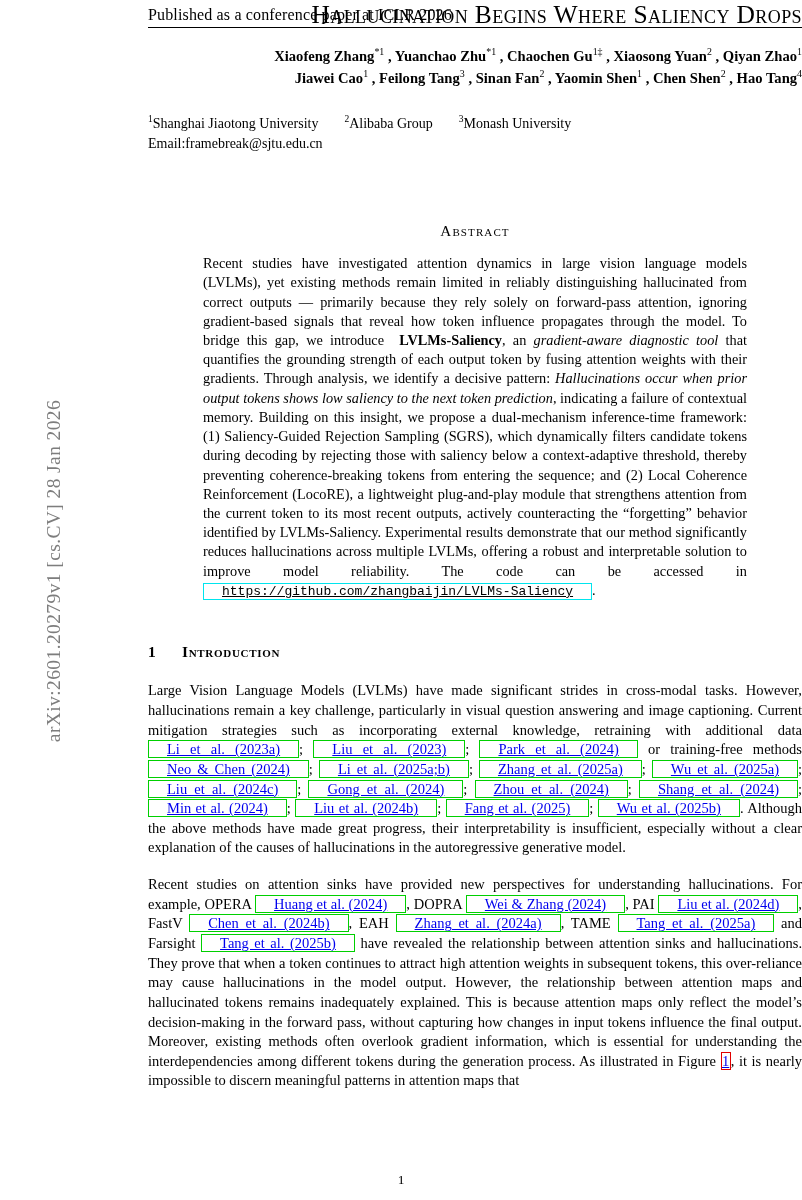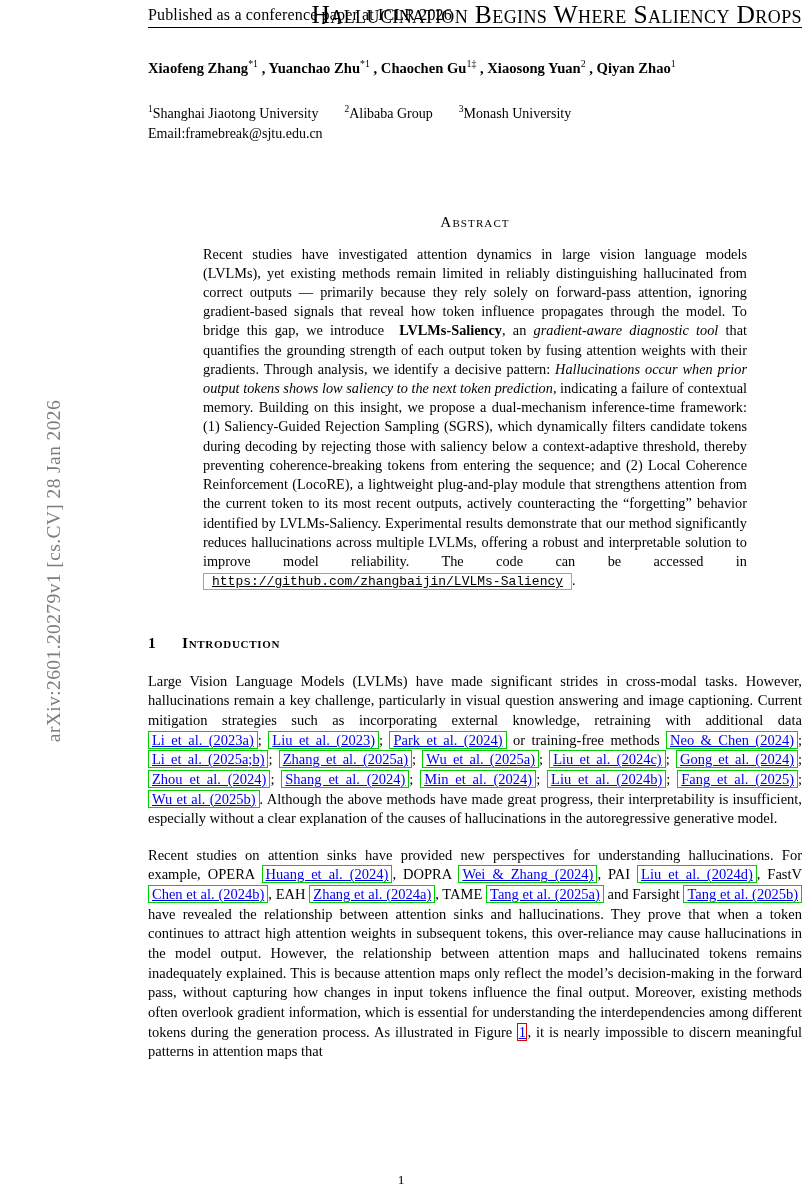--- a/index.html
+++ b/index.html
@@ -64,22 +64,22 @@
   .title {
     text-align: right;
     font-size: 25.5px;
     font-variant: small-caps;
     letter-spacing: 0.4px;
     line-height: 1.15;
     white-space: nowrap;
   }
 
   .authors {
-    margin-top: 29px;
-    text-align: left;
+    margin-top: 17px;
+    text-align: right;
     font-size: 14.6px;
     font-weight: bold;
     line-height: 1.48;
   }
   .authors sup {
     font-weight: normal;
     font-size: 0.68em;
     vertical-align: super;
     line-height: 0;
   }
@@ -115,21 +115,21 @@
     hyphens: auto;
   }
   .abstract-body b { font-weight: bold; margin-left: 8px; }
   .abstract-body i { font-style: italic; }
 
   .url-link {
     font-family: "Liberation Mono", "DejaVu Sans Mono", monospace;
     font-size: 13px;
     color: #000;
     border: 1.2px solid #00e5ee;
-    padding: 0 8px;
+    padding: 0 18px;
     white-space: nowrap;
   }
 
   
   .section-head {
     margin-top: 43px;
     font-size: 15.4px;
     font-variant: small-caps;
     letter-spacing: 0.7px;
     font-weight: bold;
@@ -146,21 +146,21 @@
     font-size: 14.5px;
     line-height: 1.355;
     text-align: justify;
     text-justify: inter-word;
     hyphens: auto;
   }
   .para.first { margin-top: 20px; }
 
   .cite {
     border: 1.2px solid #00d000;
-    padding: 0 3px;
+    padding: 0 18px;
     white-space: nowrap;
   }
   .ref-red {
     border: 1.2px solid #e00000;
     padding: 0 0.5px;
     white-space: nowrap;
   }
 
   
   .page-number {
@@ -183,20 +183,21 @@
     <div class="header-text">Published as a conference paper at ICLR 2026</div>
     <div class="header-rule"></div>
   </div>
 
   <div class="content">
 
     <div class="title">Hallucination Begins Where Saliency Drops</div>
 
     <div class="authors">
       <div id="author-line-1"><span>Xiaofeng Zhang<sup>*1</sup></span> , <span>Yuanchao Zhu<sup>*1</sup></span> , <span>Chaochen Gu<sup>1‡</sup></span> , <span>Xiaosong Yuan<sup>2</sup></span> , <span>Qiyan Zhao<sup>1</sup></span></div>
+      <div id="author-line-2"><span>Jiawei Cao<sup>1</sup></span> , <span>Feilong Tang<sup>3</sup></span> , <span>Sinan Fan<sup>2</sup></span> , <span>Yaomin Shen<sup>1</sup></span> , <span>Chen Shen<sup>2</sup></span> , <span>Hao Tang<sup>4</sup></span></div>
     </div>
 
     <div class="affiliations">
       <div class="aff-row" id="aff-row-1"><span class="aff-item"><sup>1</sup>Shanghai Jiaotong University</span><span class="aff-item"><sup>2</sup>Alibaba Group</span><span class="aff-item"><sup>3</sup>Monash University</span></div>
       <div>Email:framebreak@sjtu.edu.cn</div>
     </div>
 
     <div class="abstract-title">Abstract</div>
 
     <div class="abstract-body">

